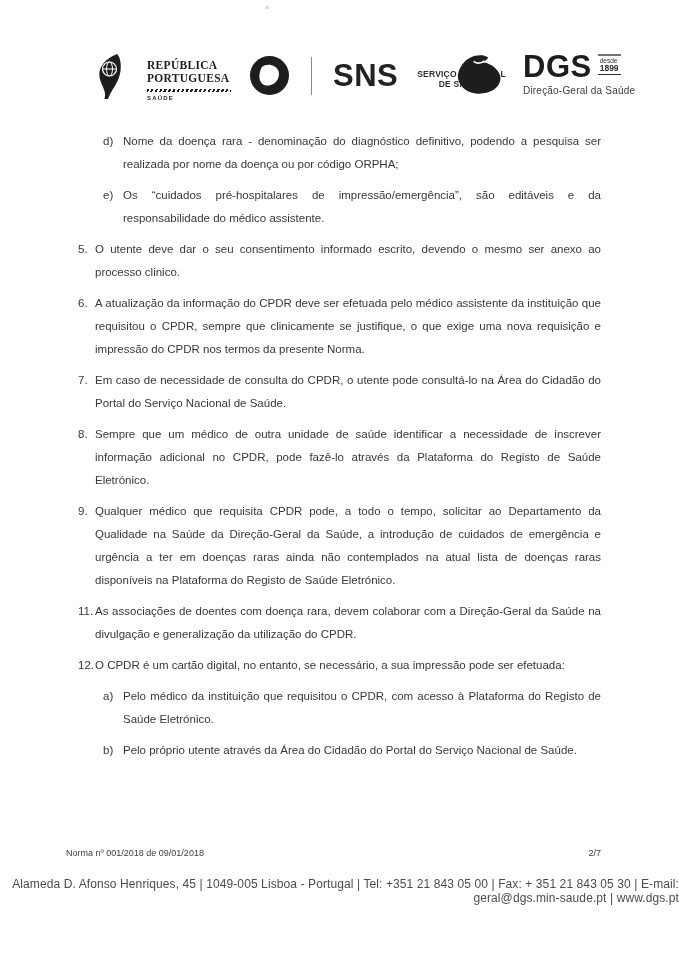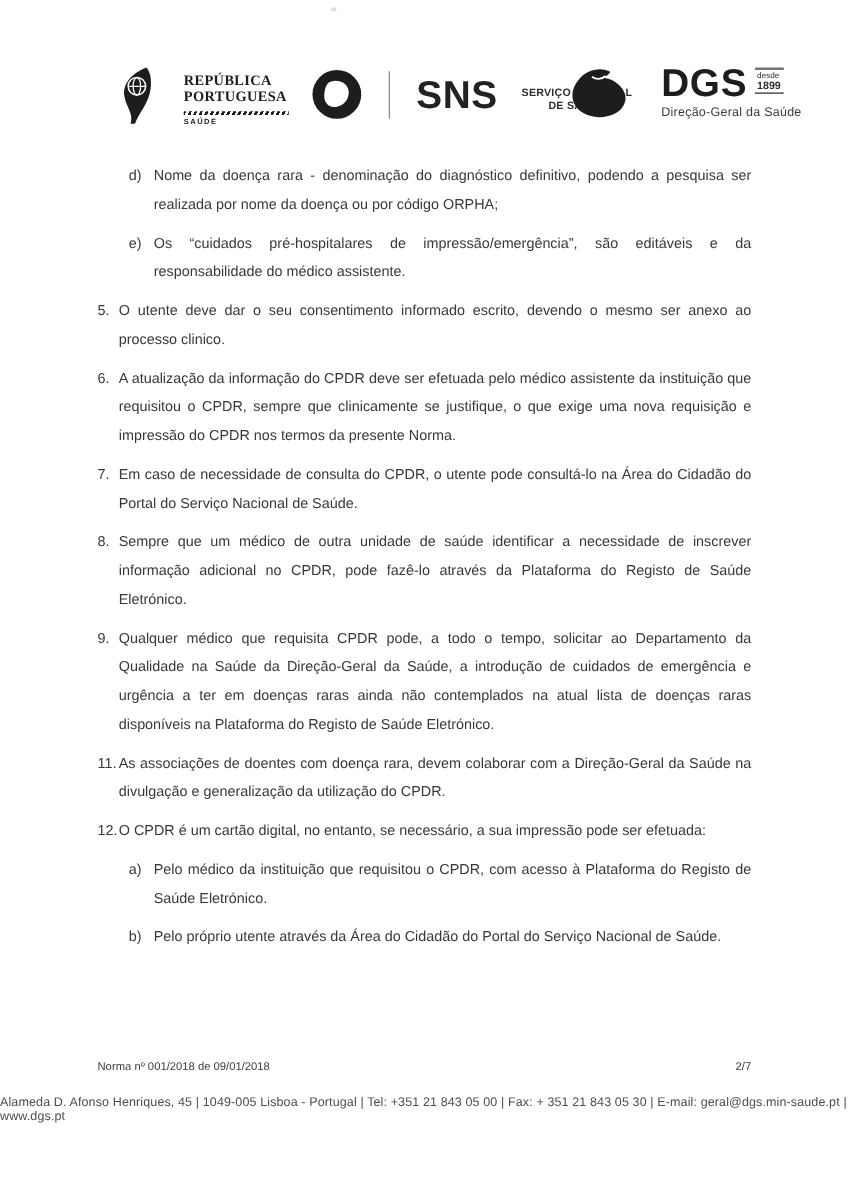--- a/index.html
+++ b/index.html
@@ -22,43 +22,43 @@
 
   .logo-sns{left:249px;top:55px;align-items:center;text-align:center;}
   .sns-circle{width:41px;height:41px;flex:0 0 auto;}
   .sns-sep{width:1px;height:38px;background:#8a8a8a;margin:0 8px;}
   .sns-abbr{font-size:31px;font-weight:bold;color:#222;letter-spacing:0.5px;line-height:41px;}
   .sns-small{margin-left:6px;padding-top:7px;font-size:8.5px;line-height:10.5px;
              font-weight:bold;color:#2e2e2e;letter-spacing:.2px;}
 
   .logo-dgs{left:456px;top:52px;}
   .dgs-icon{width:47px;height:41px;flex:0 0 auto;margin-top:2px;}
-  .dgs-right{margin-left:13px;}
+  .dgs-right{margin-left:7px;}
   .dgs-toprow{display:flex;align-items:flex-start;}
   .dgs-abbr{font-size:31px;font-weight:bold;color:#1d1d1d;line-height:30px;letter-spacing:.5px;}
   .dgs-since{margin-left:6px;margin-top:2px;border-top:2px solid #737373;border-bottom:1px solid #2c2c2c;
              padding:1px 2px;text-align:left;}
   .dgs-since .d1{font-size:6.5px;color:#2c2c2c;line-height:7px;}
   .dgs-since .d2{font-size:8.5px;font-weight:bold;color:#2c2c2c;line-height:9px;}
   .dgs-sub{margin-top:3px;font-size:10px;color:#3c3c3c;letter-spacing:.2px;}
 
   
   .doc-body{position:absolute;left:78px;right:78px;top:130px;
             font-size:11.5px;line-height:23px;color:#383838;}
   .para{position:relative;margin-bottom:8px;text-align:justify;}
   .para .marker{position:absolute;left:0;top:0;}
   .para.number .ptext{display:block;padding-left:17px;}
   .para.letter{margin-left:25px;}
   .para.letter .ptext{display:block;padding-left:20px;}
 
   
-  .footer-norma{position:absolute;left:78px;top:848px;font-size:9px;color:#3c3c3c;}
+  .footer-norma{position:absolute;left:66px;top:848px;font-size:9px;color:#3c3c3c;}
   .footer-page{position:absolute;right:78px;top:848px;font-size:9px;color:#3c3c3c;}
-  .footer-address{position:absolute;left:0;right:0;top:877px;text-align:left;
-                  font-size:10px;color:#4c4c4c;letter-spacing:.1px;}
+  .footer-address{position:absolute;left:0;right:0;top:877px;text-align:right;
+                  font-size:12px;color:#4c4c4c;letter-spacing:.1px;}
   .artifact{position:absolute;left:265px;top:6px;width:4px;height:3px;background:#c9c9cf;opacity:.6;}
 </style>
 </head>
 <body>
 
 <div class="artifact"></div>
 
 <div class="hdr logo-republica">
   <svg class="rep-icon" viewBox="0 0 30 47">
     <path d="M22 1 C10 6 3 14 4.5 24 C6 33 12 37.5 9.5 46 L13 46 C16 37 24 30 25.5 18 C26.5 10 25 4 22 1 Z" fill="#1d1d1d"></path>

